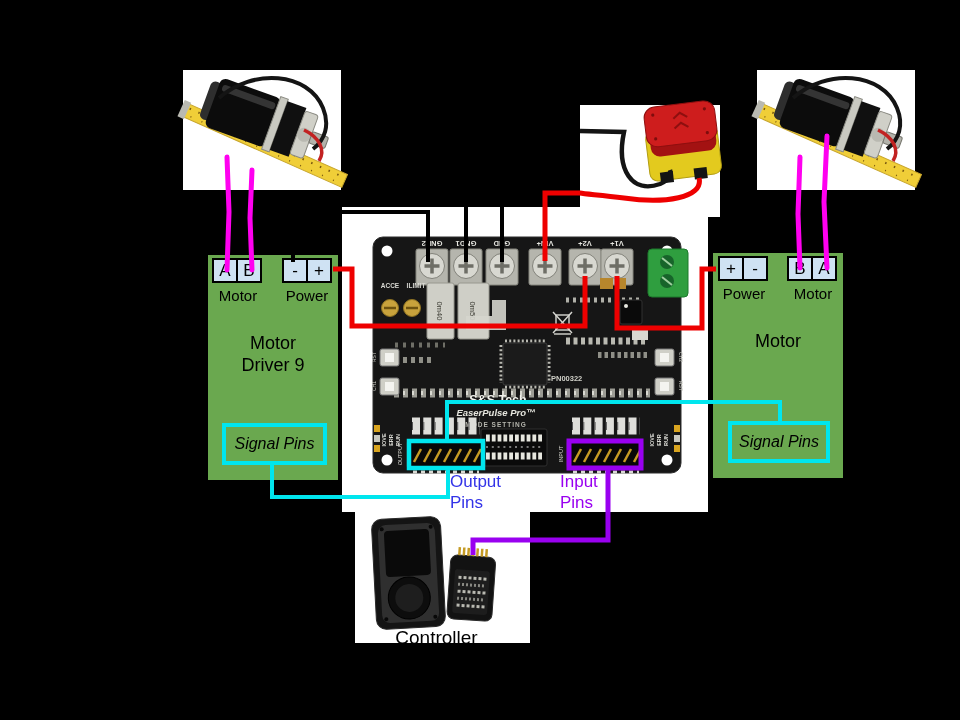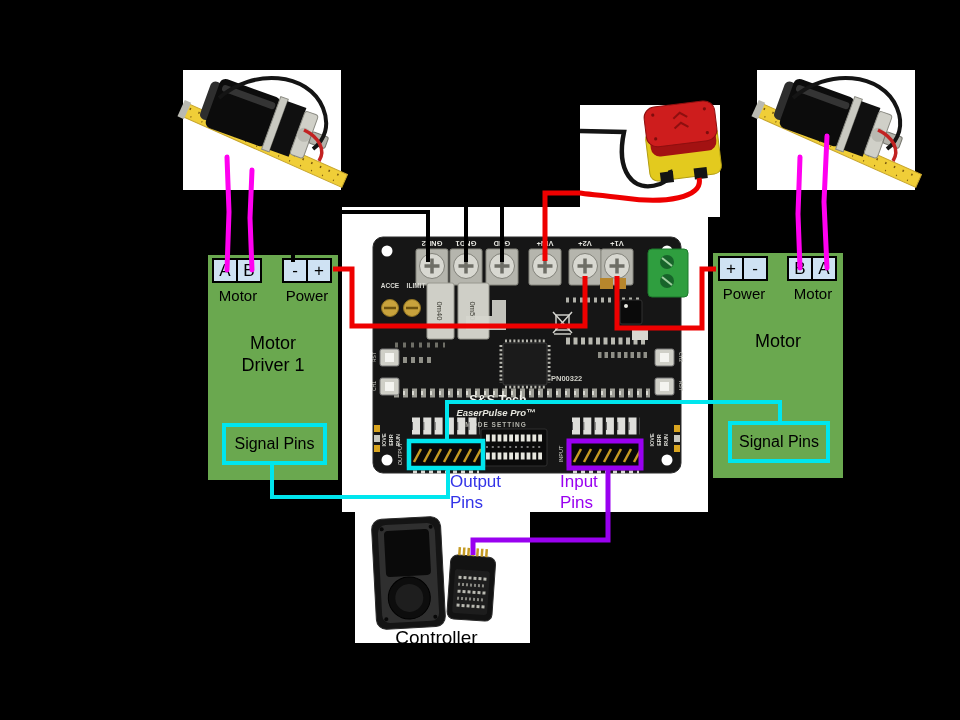--- a/index.html
+++ b/index.html
@@ -16,21 +16,21 @@
   .driver{position:absolute;background:#6aa84f;}
   .driver.left{left:208px;top:255px;width:130px;height:225px;}
   .driver.right{left:713px;top:253px;width:130px;height:225px;}
   .cellrow{position:absolute;display:flex;}
   .cell{width:26px;height:25px;box-sizing:border-box;border:2px solid #000;background:#cfe2f3;
         display:flex;align-items:center;justify-content:center;font-size:17px;line-height:1;}
   .cell + .cell{margin-left:-2px;}
   .sublabel{position:absolute;width:56px;text-align:center;font-size:15px;}
   .driver-title{position:absolute;width:130px;text-align:center;font-size:18px;line-height:22px;}
   .signal{position:absolute;box-sizing:border-box;border:4px solid #00e6ee;
-          display:flex;align-items:center;justify-content:center;font-size:16px;}
+          display:flex;align-items:center;justify-content:center;font-size:16px;font-style:italic;}
   .callout{position:absolute;font-size:17px;line-height:21px;}
   .callout.output{left:450px;top:471px;color:#3333e8;}
   .callout.input{left:560px;top:471px;color:#9900f0;}
   .overlay{position:absolute;left:0;top:0;pointer-events:none;}
   svg text{font-family:"Liberation Sans",sans-serif;}
 </style>
 </head>
 <body>
 
 <div class="stage">
@@ -49,21 +49,21 @@
       <div class="cell">B</div>
     </div>
     <div class="cellrow" style="left:74px;top:3px;">
       <div class="cell">-</div>
       <div class="cell">+</div>
     </div>
     <div class="sublabel" style="left:2px;top:32px;">Motor</div>
     <div class="sublabel" style="left:71px;top:32px;">Power</div>
     <div class="driver-title" style="left:0;top:77px;">
       <div>Motor</div>
-      <div>Driver 1</div>
+      <div>Driver 9</div>
     </div>
     <div class="signal" style="left:14px;top:168px;width:105px;height:42px;">
       <span>Signal Pins</span>
     </div>
   </div>
 
   <div class="driver right">
     <div class="cellrow" style="left:5px;top:3px;">
       <div class="cell">+</div>
       <div class="cell">-</div>

